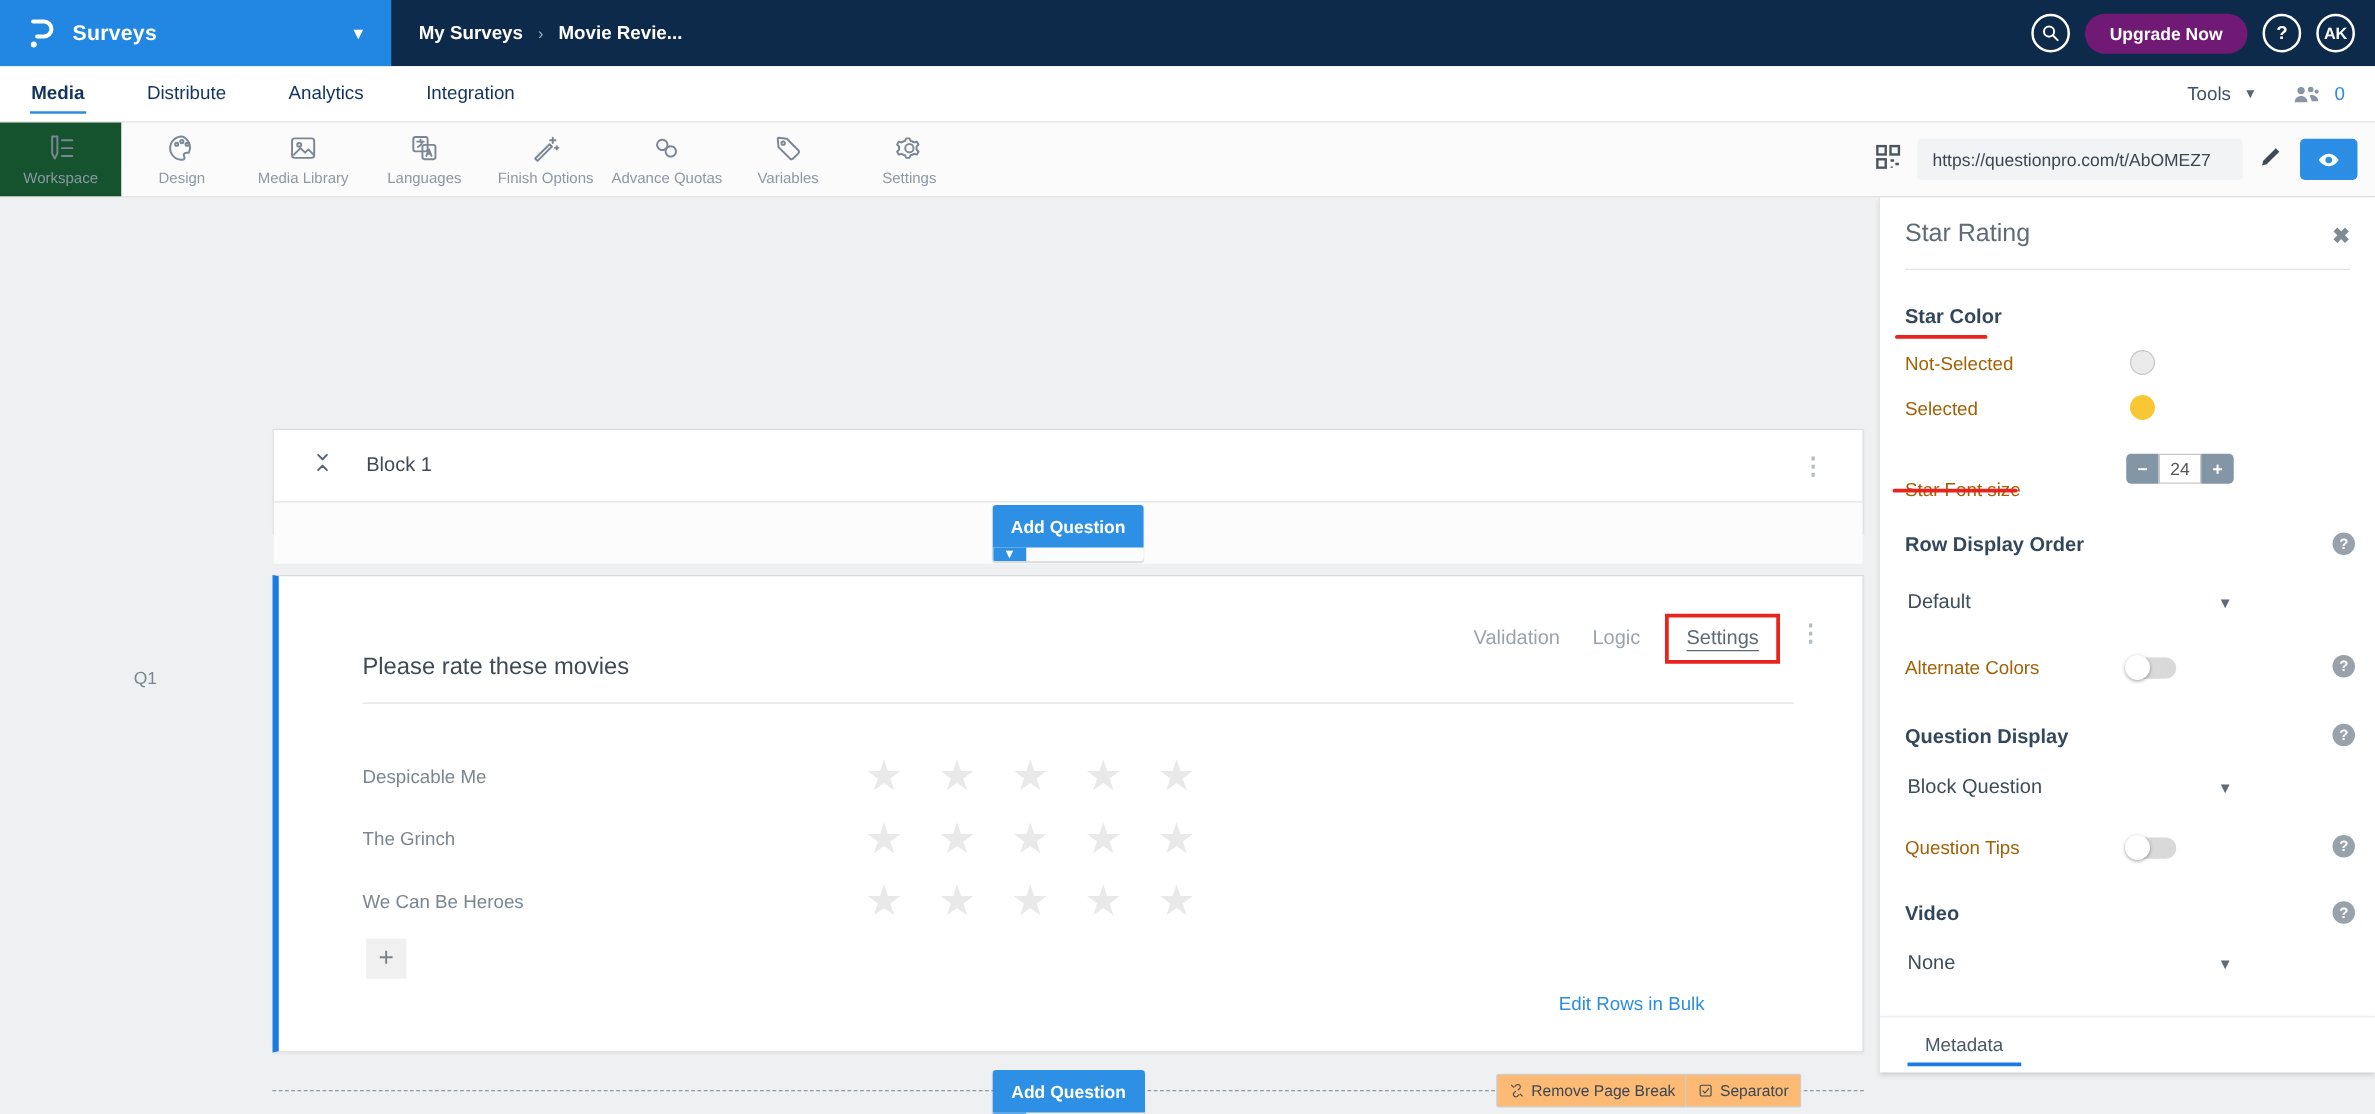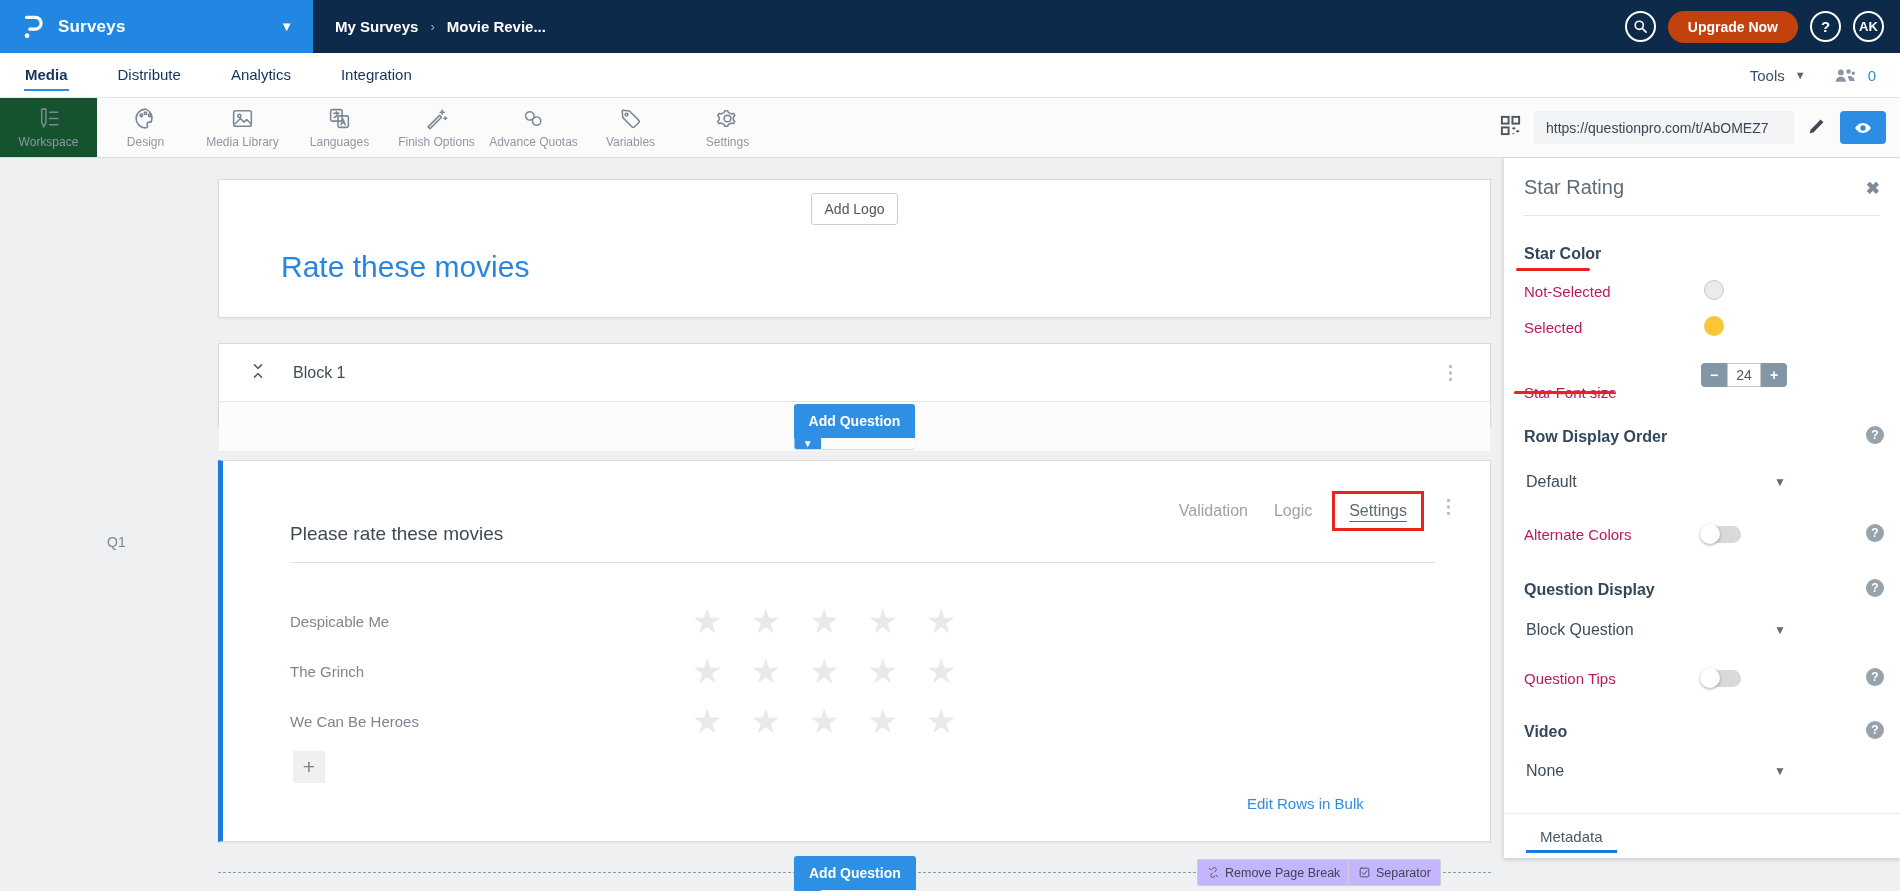--- a/index.html
+++ b/index.html
@@ -10,21 +10,21 @@
   .topbar { height:53px; background:#0e2a4a; display:flex; align-items:center; position:relative; }
   .brand { width:313px; height:53px; background:#2287e2; display:flex; align-items:center; padding:0 20px; position:relative; }
   .brand .logo { width:26px; height:26px; margin-right:12px; }
   .brand .product { color:#fff; font-size:17px; font-weight:bold; letter-spacing:.2px; }
   .brand .caret { position:absolute; right:20px; color:#fff; font-size:13px; }
   .breadcrumb { display:flex; align-items:center; margin-left:22px; color:#fff; font-size:15px; font-weight:bold; gap:12px; }
   .breadcrumb .sep { color:#9fb2c6; font-size:13px; font-weight:normal; }
   .top-actions { position:absolute; right:16px; display:flex; align-items:center; gap:12px; }
   .circle-btn { width:31px; height:31px; border:2px solid #fff; border-radius:50%;
     display:flex; align-items:center; justify-content:center; color:#fff; font-weight:bold; font-size:13px; cursor:pointer; }
-  .upgrade { background:#c2410c; color:#fff; font-size:14px; font-weight:bold; border:none;
+  .upgrade { background:#701a75; color:#fff; font-size:14px; font-weight:bold; border:none;
     border-radius:17px; padding:8px 20px; cursor:pointer; }
 
   
   .navrow { height:44px; background:#fff; display:flex; align-items:center; padding:0 24px; position:relative; }
   .navtab { font-size:15px; color:#14345c; margin-right:48px; padding:4px 1px 6px; cursor:pointer; position:relative; }
   .navtab.active { font-weight:bold; }
   .navtab.active::after { content:""; position:absolute; left:0; right:0; bottom:-2px; height:2px; background:#2d8ee0; }
   .nav-right { position:absolute; right:24px; display:flex; align-items:center; gap:10px; }
   .tools-lbl { font-size:15px; color:#3d5068; }
   .nav-right .caret { color:#5a6673; font-size:11px; margin-right:18px; }
@@ -81,34 +81,34 @@
   .q-row { position:absolute; left:67px; height:40px; display:flex; align-items:center; }
   .q-row .row-label { font-size:15px; color:#7b8690; width:400px; }
   .stars { display:flex; gap:28px; margin-left:2px; }
   .star { font-size:34px; color:#e9e9e9; line-height:34px; cursor:pointer; }
   .add-row { position:absolute; left:70px; top:290px; width:32px; height:32px; background:#f0f0f0;
     border:none; color:#7a828c; font-size:21px; line-height:30px; cursor:pointer; }
   .edit-rows { position:absolute; left:1024px; top:334px; font-size:15px; color:#2d8ee0; cursor:pointer; }
 
   .dash-line { position:absolute; left:218px; top:714px; width:1273px; border-top:1px dashed #8c99a6; }
   .footer-addq { position:absolute; left:794px; top:698px; }
-  .mini-btn { position:absolute; top:701px; height:27px; background:#c4b5fd; border:1px solid #c9cfd6; border-radius:2px;
+  .mini-btn { position:absolute; top:701px; height:27px; background:#fdba74; border:1px solid #c9cfd6; border-radius:2px;
     display:flex; align-items:center; gap:5px; padding:0 9px; font-size:12.5px; color:#3b4754; cursor:pointer; }
   .mini-btn svg { width:13px; height:13px; stroke:#3b4754; fill:none; stroke-width:1.6; stroke-linecap:round; }
   .rm-break { left:1197px; }
   .separator { left:1348px; }
 
   
   .panel { position:absolute; right:0; top:0; width:397px; height:700px; background:#fff;
     border-left:1px solid #e3e3e3; box-shadow:0 2px 4px rgba(0,0,0,.15); }
   .panel-title { position:absolute; left:20px; top:18px; font-size:20px; color:#5f6c78; }
   .panel-close { position:absolute; right:20px; top:20px; color:#7f8a93; font-size:17px; font-weight:bold; cursor:pointer; }
   .panel-div1 { position:absolute; left:20px; right:20px; top:57px; border-top:1px solid #e4e4e4; }
   .p-heading { position:absolute; left:20px; font-size:16px; font-weight:bold; color:#33475b; }
-  .p-label { position:absolute; left:20px; font-size:15px; color:#be185d; }
+  .p-label { position:absolute; left:20px; font-size:15px; color:#a16207; }
   .red-underline { position:absolute; height:3px; background:#e8241f; border-radius:2px; }
   .swatch { position:absolute; left:200px; width:20px; height:20px; border-radius:50%; cursor:pointer; }
   .help { position:absolute; right:16px; width:18px; height:18px; border-radius:50%; background:#98a2ab;
     color:#fff; font-size:12px; font-weight:bold; display:flex; align-items:center; justify-content:center; }
   .stepper { position:absolute; left:197px; top:205px; display:flex; align-items:center; }
   .step-btn { width:26px; height:24px; background:#8296a5; color:#fff; border:none; font-size:14px;
     font-weight:bold; cursor:pointer; }
   .step-btn.minus { border-radius:4px 0 0 4px; }
   .step-btn.plus { border-radius:0 4px 4px 0; }
   .step-val { width:34px; height:24px; background:#fff; border:1px solid #c8c8c8; font-size:14px; color:#555;
@@ -263,24 +263,20 @@
     <button class="eye-btn">
       <svg viewBox="0 0 24 24">
         <path d="M12 6 C6 6 2.5 12 2.5 12 S6 18 12 18 s9.5-6 9.5-6 S18 6 12 6 z M12 15.2 a3.2 3.2 0 1 1 0-6.4 3.2 3.2 0 0 1 0 6.4 z"></path>
       </svg>
     </button>
   </div>
 </div>
 
 <div class="canvas">
 
-  <div class="card card-title">
-    <button class="add-logo">Add Logo</button>
-    <div class="survey-title">Rate these movies</div>
-  </div>
 
   <div class="card card-block">
     <div class="block-head">
       <span class="collapse">
         <svg viewBox="0 0 16 18">
           <polyline points="4,2 8,6 12,2"></polyline>
             <polyline points="4,16 8,12 12,16"></polyline>
         </svg>
       </span>
       <span class="block-name">Block 1</span>

